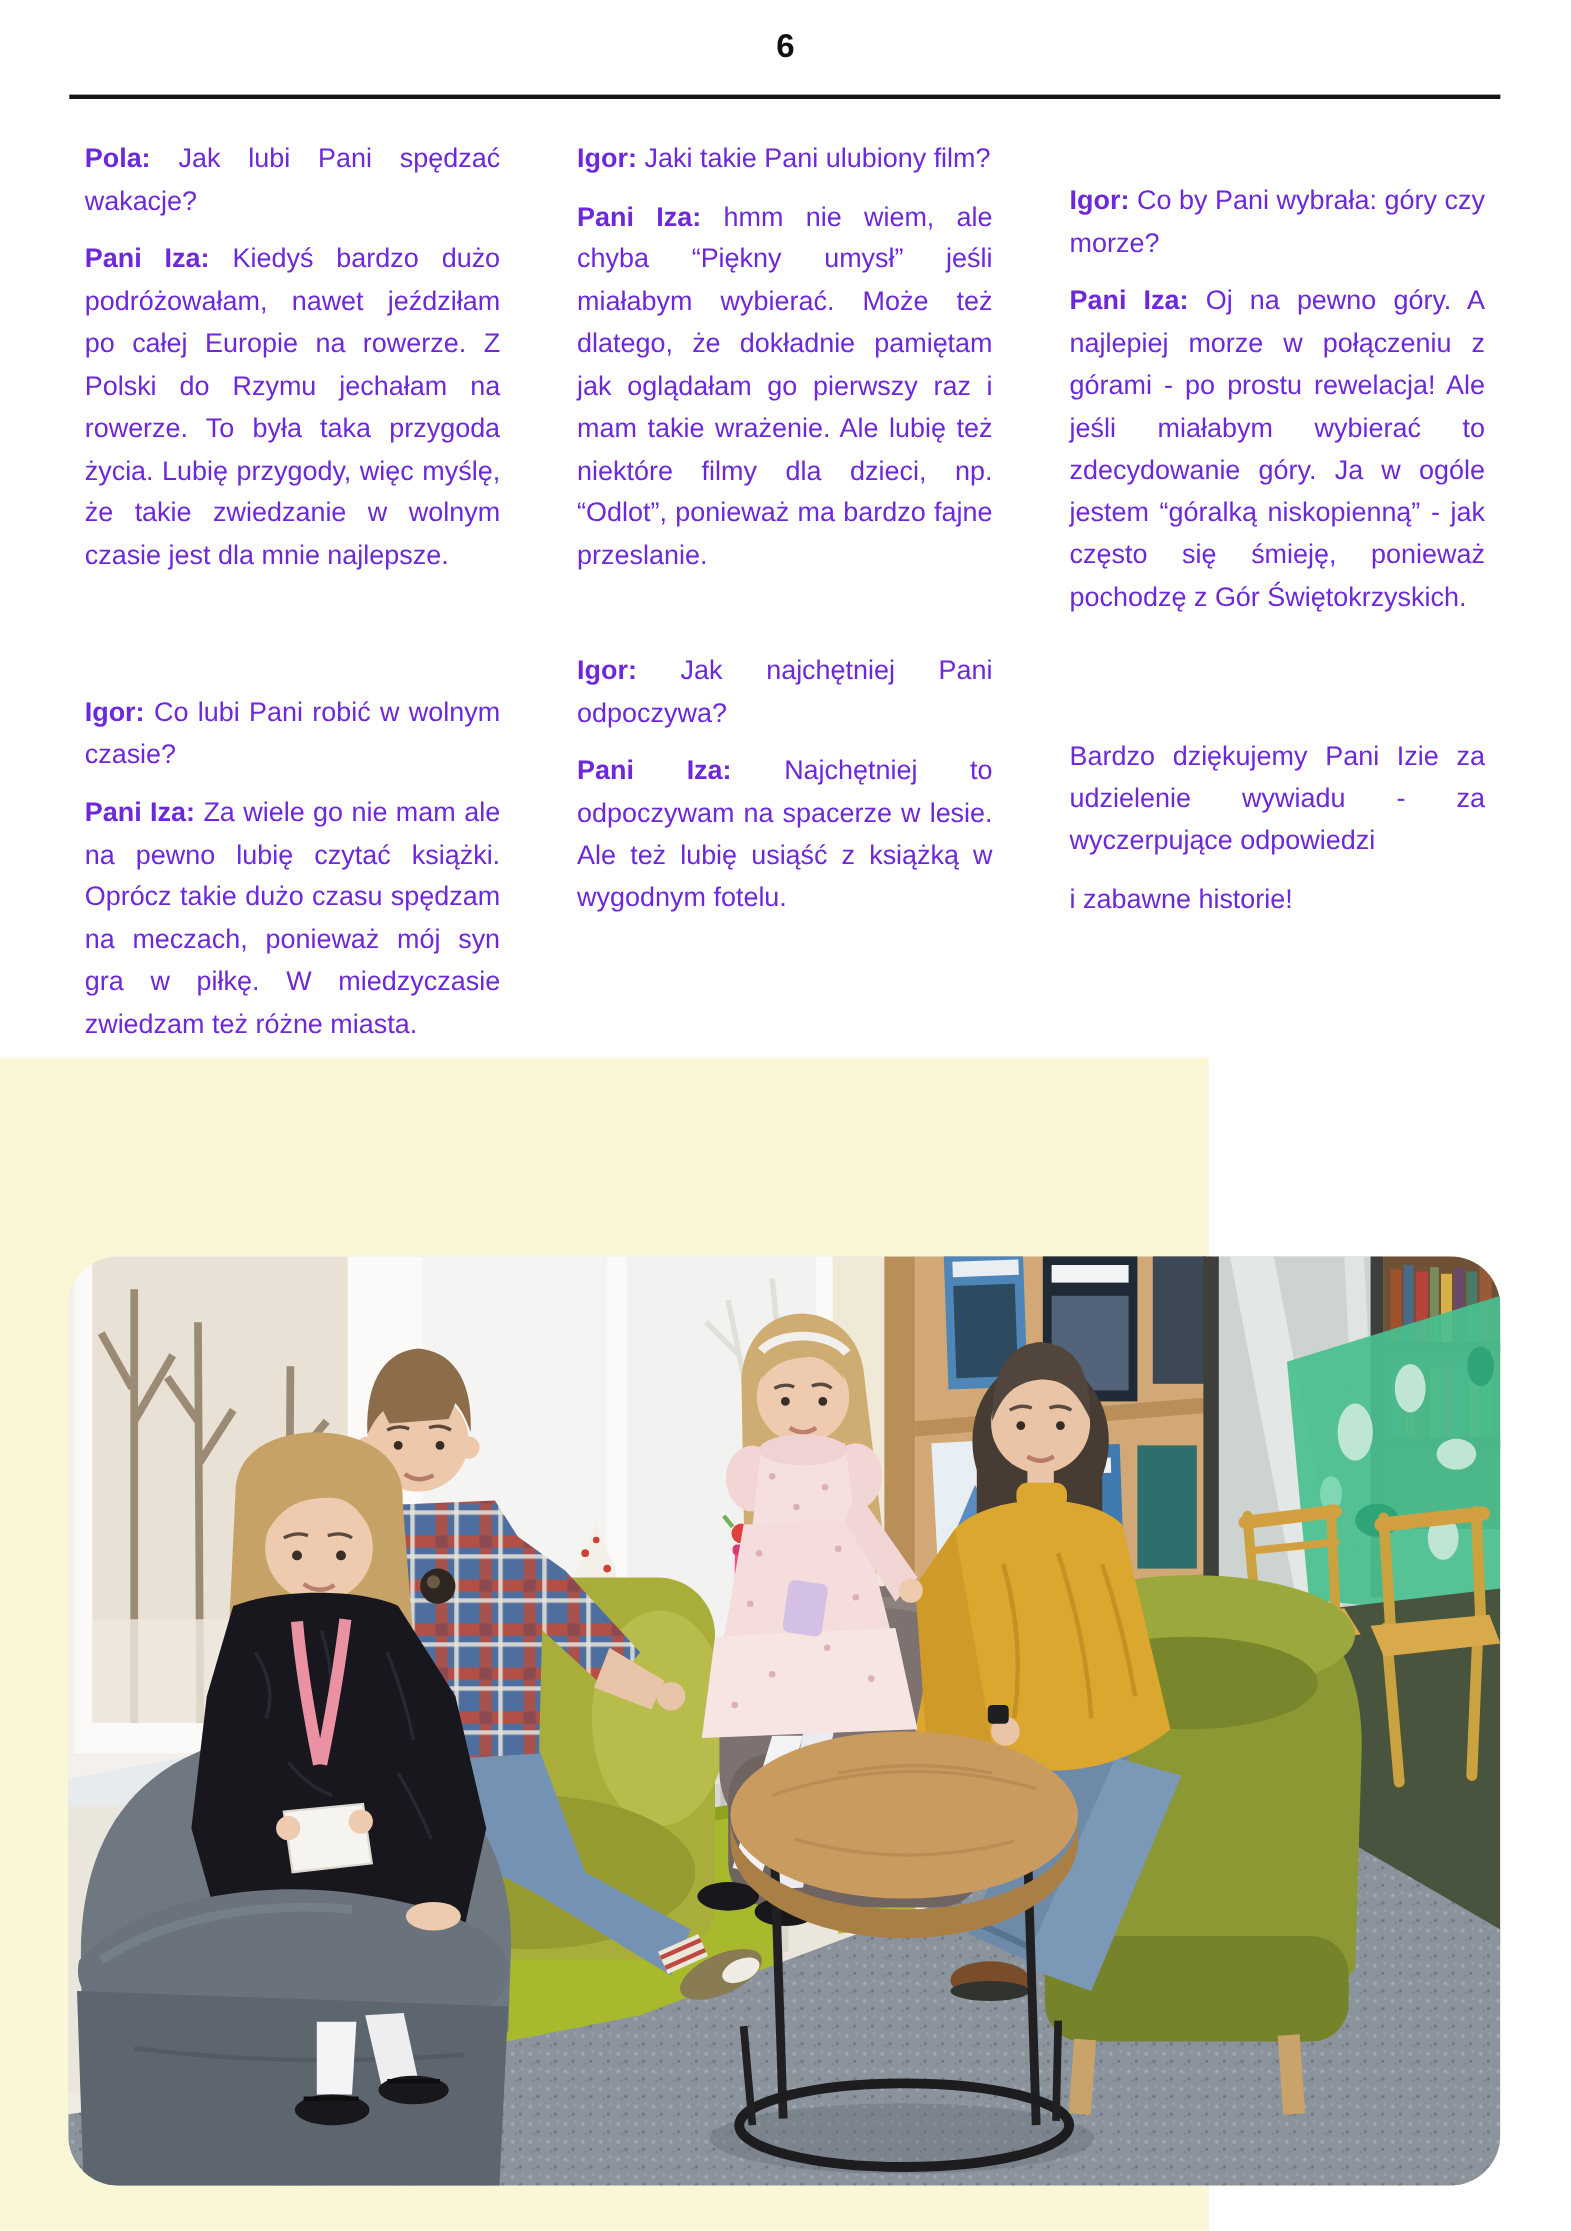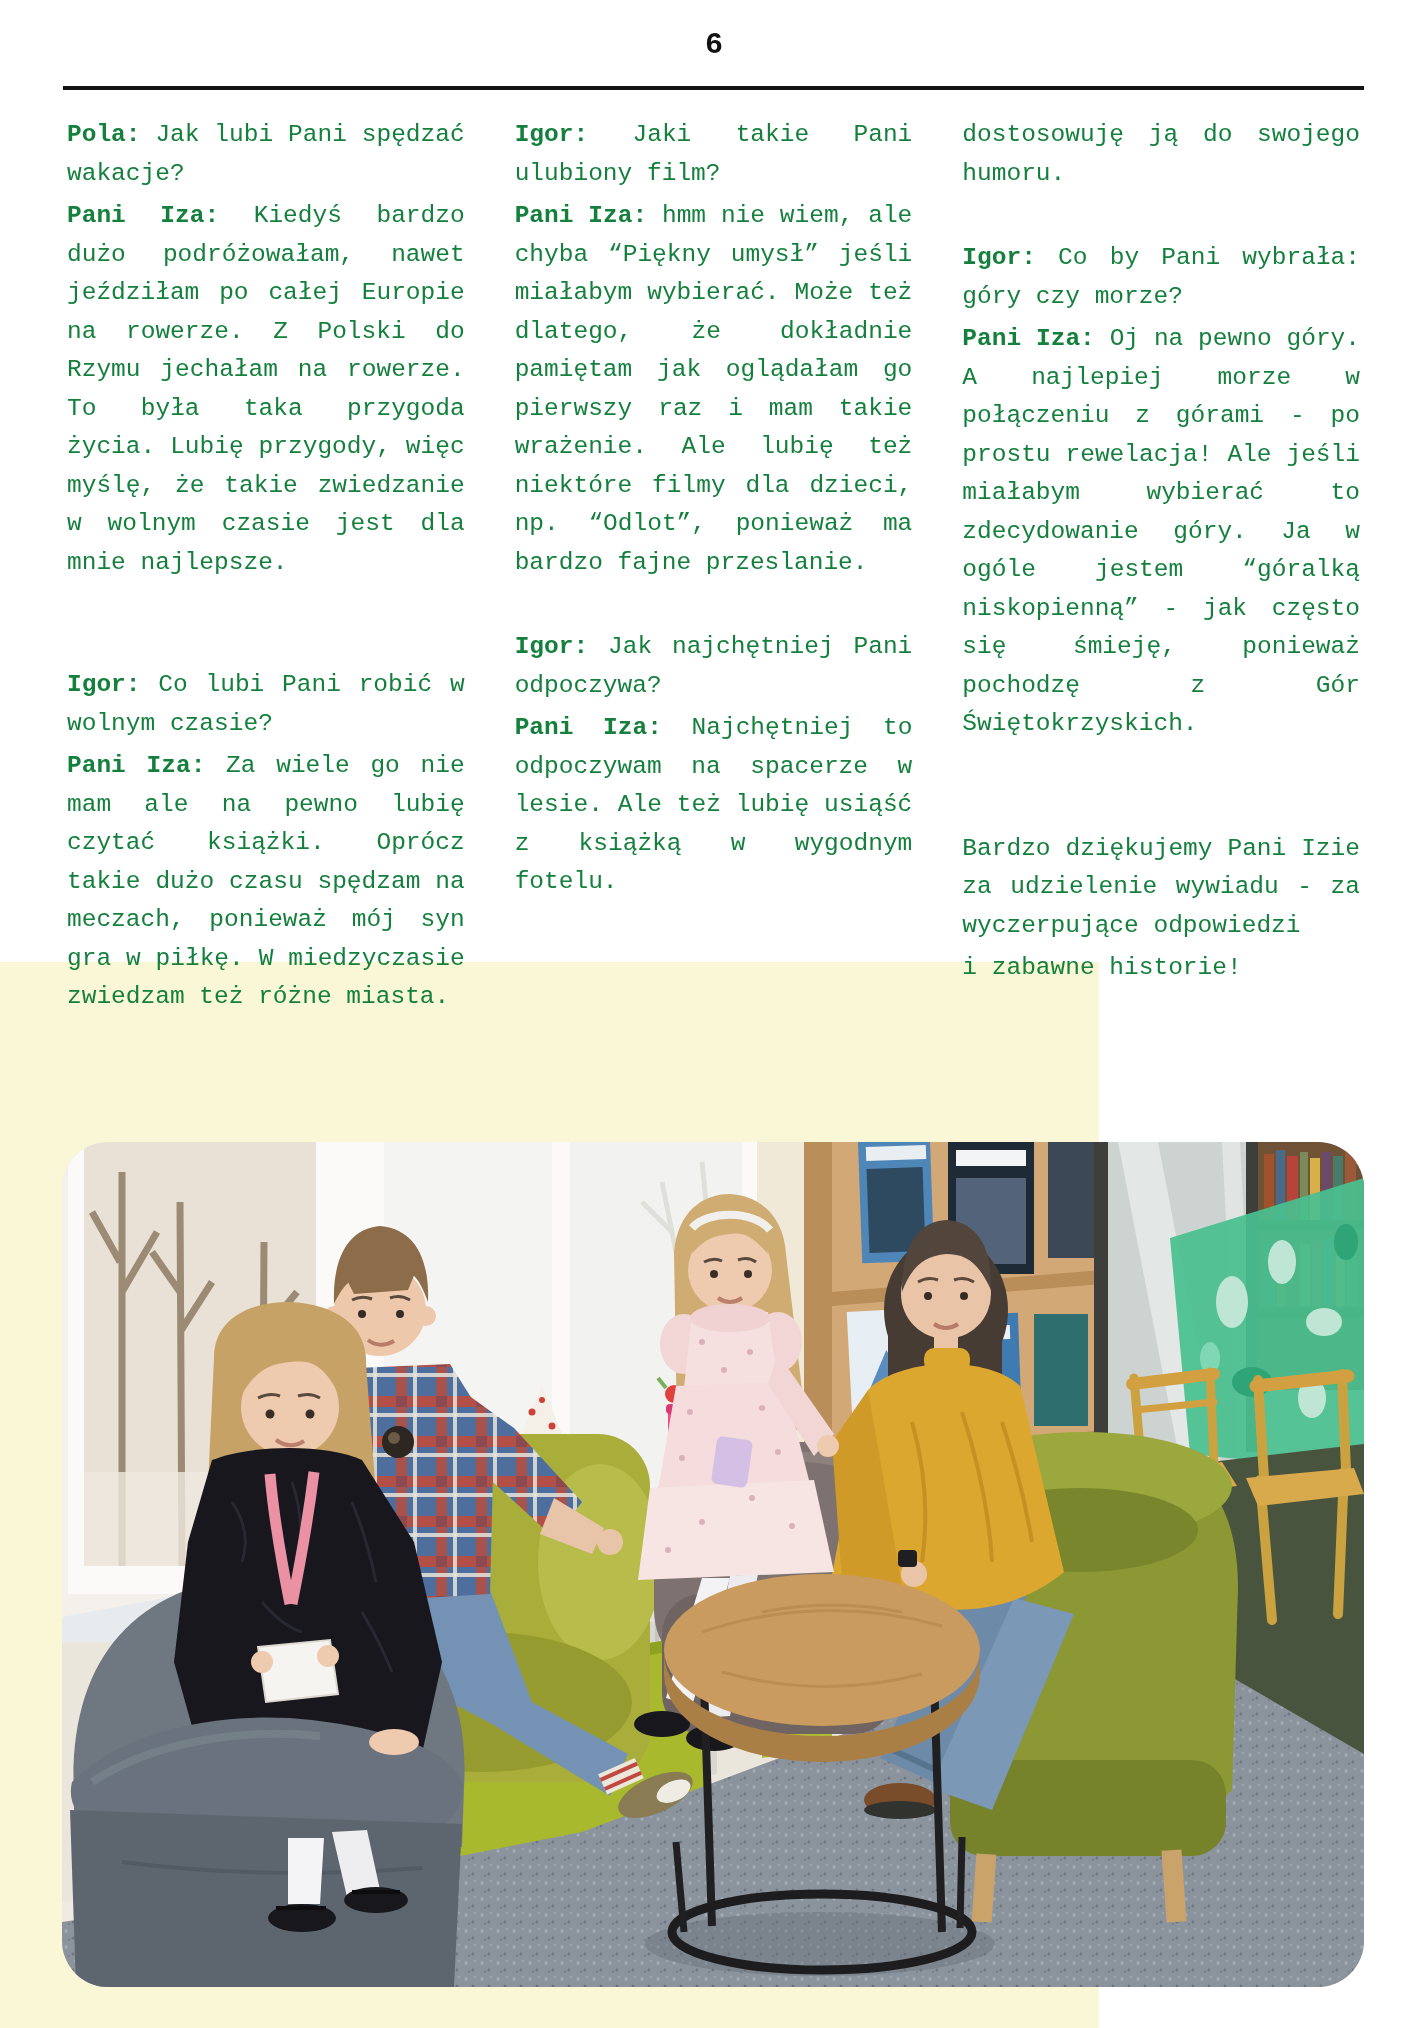--- a/index.html
+++ b/index.html
@@ -17,22 +17,22 @@
     font-size:30px;font-weight:700;color:#111;
   }
   .top-rule{
     position:absolute;top:86px;left:63px;width:1301px;height:4px;background:#141414;
   }
   .columns{
     position:absolute;left:63px;top:112px;width:1301px;
     display:grid;grid-template-columns:1fr 1fr 1fr;column-gap:42px;
   }
   .col p{
-    margin:4px;font-size:24.5px;line-height:38.5px;text-align:justify;
-    text-justify:inter-word;color:#15803d;font-family:Liberation Mono, monospace;
+    margin:14px;font-size:24.5px;line-height:38.5px;text-align:justify;
+    text-justify:inter-word;color:#6d28d9;
   }
   .col p strong{font-weight:700;}
   .spacer{height:38px;}
   .spacer.double{height:78px;}
   .photo-frame{
     position:absolute;left:62px;top:1142px;width:1302px;height:845px;
     border-radius:46px;overflow:hidden;background:#e8e4dc;
   }
   .photo-frame svg{display:block;width:100%;height:100%;}
 </style>
@@ -58,21 +58,20 @@
   <div class="col">
     <p><strong>Igor:</strong> <span>Jaki takie Pani ulubiony film?</span></p>
     <p><strong>Pani Iza:</strong> <span>hmm nie wiem, ale chyba “Piękny umysł” jeśli miałabym wybierać. Może też dlatego, że dokładnie pamiętam jak oglądałam go pierwszy raz i mam takie wrażenie. Ale lubię też niektóre filmy dla dzieci, np. “Odlot”, ponieważ ma bardzo fajne przeslanie.</span></p>
     <div class="spacer"></div>
     <p><strong>Igor:</strong> <span>Jak najchętniej Pani odpoczywa?</span></p>
     <p><strong>Pani Iza:</strong> <span>Najchętniej to odpoczywam na spacerze w lesie. Ale też lubię usiąść z książką w wygodnym fotelu.</span></p>
     <div class="spacer"></div>
   </div>
 
   <div class="col">
-    <p><span>dostosowuję ją do swojego humoru.</span></p>
     <div class="spacer"></div>
     <p><strong>Igor:</strong> <span>Co by Pani wybrała: góry czy morze?</span></p>
     <p><strong>Pani Iza:</strong> <span>Oj na pewno góry. A najlepiej morze w połączeniu z górami - po prostu rewelacja! Ale jeśli miałabym wybierać to zdecydowanie góry. Ja w ogóle jestem “góralką niskopienną” - jak często się śmieję, ponieważ pochodzę z Gór Świętokrzyskich.</span></p>
     <div class="spacer double"></div>
     <p><span>Bardzo dziękujemy Pani Izie za udzielenie wywiadu - za wyczerpujące odpowiedzi</span></p>
     <p><span>i zabawne historie!</span></p>
   </div>
 
 </div>
 

